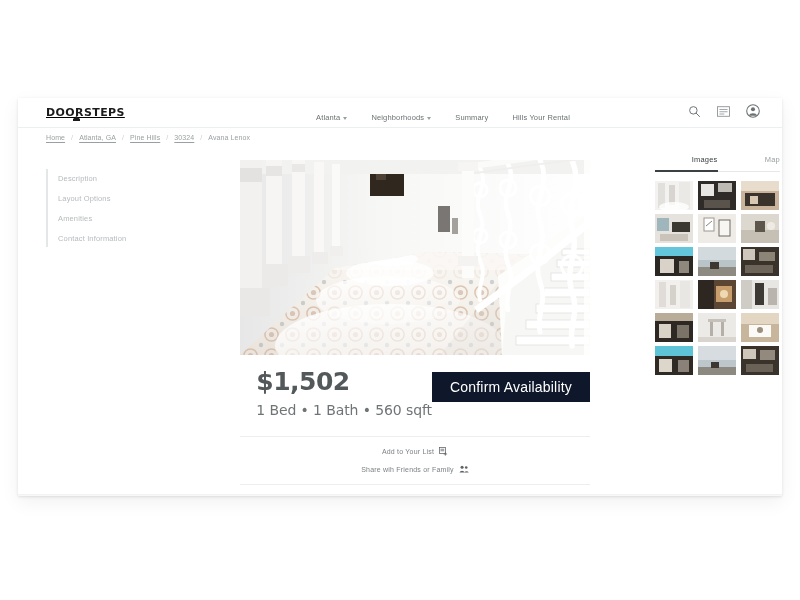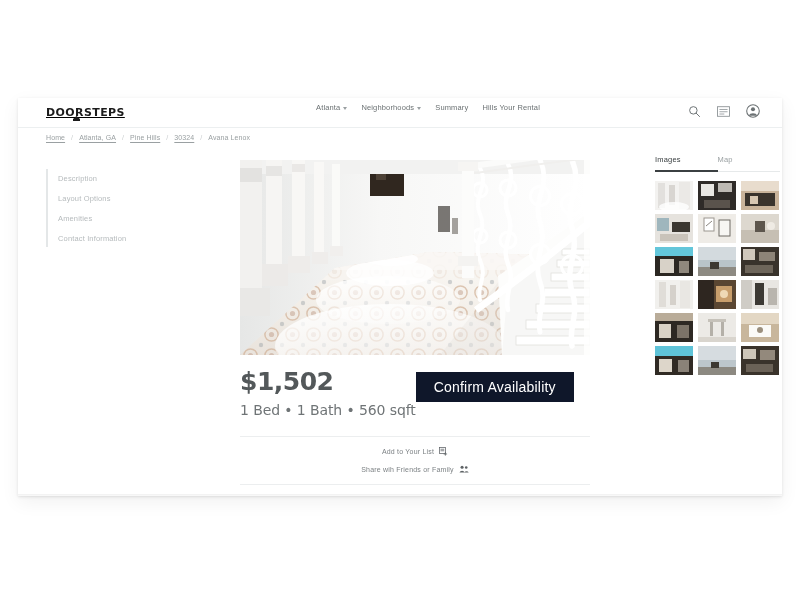--- a/index.html
+++ b/index.html
@@ -62,24 +62,24 @@
     top: 9px;
     width: 7px;
     height: 5px;
     background: #1b1b1b;
     clip-path: polygon(50% 0%, 100% 60%, 100% 100%, 0% 100%, 0% 60%);
   }
 
   .main-nav {
     position: absolute;
     left: 298px;
-    top: 5px;
+    top: 15px;
     display: flex;
     align-items: center;
-    gap: 14px;
+    gap: 24px;
   }
   .nav-item {
     font-size: 7.5px;
     color: #6b7173;
     letter-spacing: 0.15px;
     white-space: nowrap;
     display: flex;
     align-items: center;
     gap: 3px;
     cursor: pointer;
@@ -230,21 +230,21 @@
     overflow: hidden;
     background: #efeeec;
     cursor: pointer;
   }
   .hero svg { display: block; }
 
   .price-row {
     margin-top: 14px;
     display: flex;
     align-items: flex-start;
-    justify-content: flex-start;
+    justify-content: flex-end;
   }
   .price {
     font-size: 25px;
     font-weight: bold;
     color: #53585a;
     letter-spacing: -0.5px;
     line-height: 1;
     font-family: "DejaVu Sans", sans-serif;
   }
   .specs {
@@ -295,21 +295,21 @@
     top: 5px;
     width: 128px;
   }
   .tabs {
     display: flex;
     width: 125px;
     border-bottom: 1px solid #e6e9ea;
   }
   .tab {
     flex: 1;
-    text-align: left;
+    text-align: right;
     font-size: 7.5px;
     color: #9aa0a2;
     letter-spacing: 0.2px;
     padding-bottom: 6px;
     cursor: pointer;
     border-bottom: 2px solid transparent;
     margin-bottom: -1px;
   }
   .tab.active {
     color: #3b4042;

